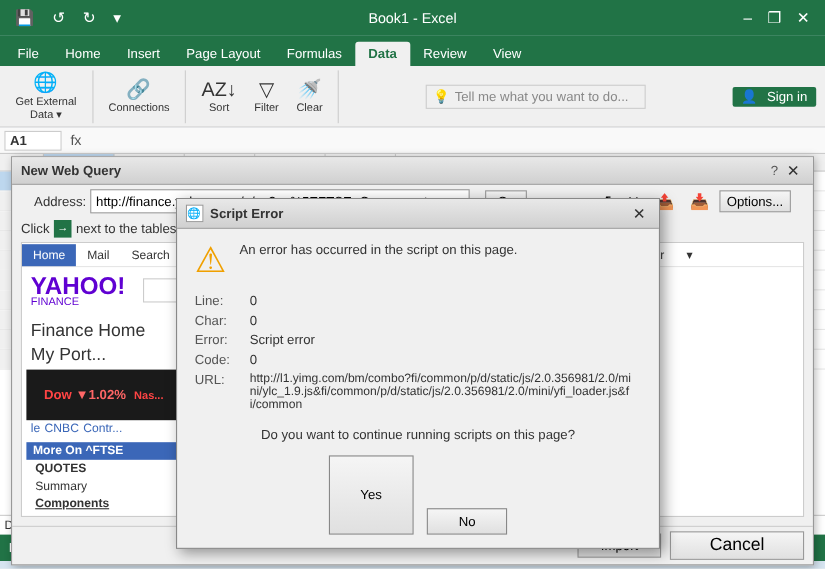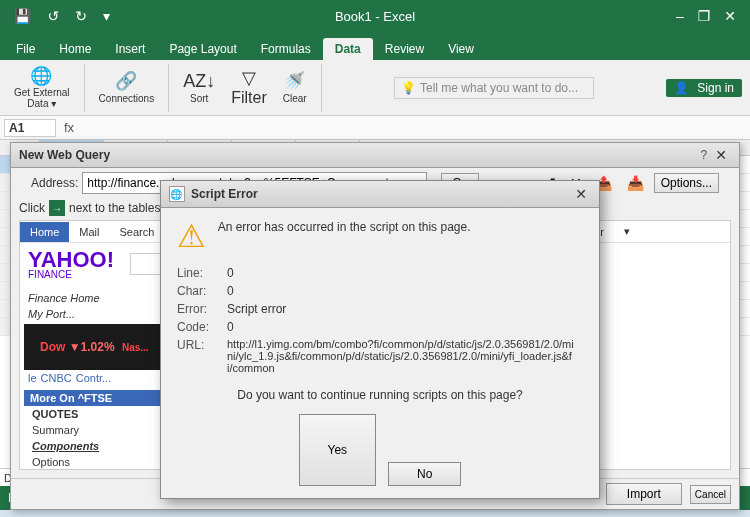--- a/index.html
+++ b/index.html
@@ -290,23 +290,22 @@
     .yahoo-sidebar-dow span { color: #ff4444; }
     .yahoo-ftse-section {
       background: #3b67b8;
       color: white;
       padding: 2px 6px;
       font-size: 11px;
       font-weight: bold;
       margin-top: 4px;
     }
     .yahoo-sidebar-links {
-      font-size: 11px;
+      font-size: 16px;
       padding: 2px 0;
-      font-style: italic;
     }
     .yahoo-sidebar-link {
       padding: 2px 4px;
       cursor: pointer;
       color: #333;
     }
     .yahoo-sidebar-link.bold { font-weight: bold; color: #333; }
     .yahoo-finance-links {
       display: flex;
       padding: 2px 4px;
@@ -343,23 +342,23 @@
     .import-btn {
       background: linear-gradient(to bottom, #f5f5f5, #e0e0e0);
       border: 1px solid #999;
       padding: 3px 20px;
       cursor: pointer;
       font-size: 12px;
     }
     .cancel-btn {
       background: linear-gradient(to bottom, #f5f5f5, #e0e0e0);
       border: 1px solid #999;
-      padding: 3px 4px;
-      cursor: pointer;
-      font-size: 10px;
+      padding: 3px 35px;
+      cursor: pointer;
+      font-size: 16px;
     }
 
     
     .script-error-overlay {
       position: absolute;
       top: 0; left: 0; right: 0; bottom: 0;
       z-index: 100;
       display: flex;
       align-items: flex-start;
       justify-content: flex-start;
@@ -603,21 +602,21 @@
       <span>Connections</span>
     </div>
   </div>
   <div class="ribbon-group">
     <div class="ribbon-btn">
       <span class="ribbon-icon">AZ↓</span>
       <span style="font-size:10px;">Sort</span>
     </div>
     <div class="ribbon-btn">
       <span class="ribbon-icon">▽</span>
-      <span style="font-size:16px;">Filter</span>
+      <span style="font-size:10px;">Filter</span>
     </div>
     <div class="ribbon-btn">
       <span class="ribbon-icon">🚿</span>
       <span>Clear</span>
     </div>
   </div>
   <div class="tell-me-bar">
     <span>💡</span>
     <span>Tell me what you want to do...</span>
   </div>
@@ -753,21 +752,21 @@
             <span style="font-size:10px;margin-left:4px;">Nas...</span>
           </div>
           <div class="yahoo-finance-links">
             <span>le</span>
             <span>CNBC</span>
             <span>Contr...</span>
           </div>
           <div class="yahoo-ftse-section">More On ^FTSE</div>
           <div class="yahoo-sidebar-link bold" style="font-weight:bold;padding-left:8px;">QUOTES</div>
           <div class="yahoo-sidebar-link" style="padding-left:8px;">Summary</div>
-          <div class="yahoo-sidebar-link bold" style="font-weight:bold;padding-left:8px;text-decoration:underline;font-style:italic;">Components</div>
+          <div class="yahoo-sidebar-link bold" style="font-weight:bold;padding-left:8px;text-decoration:underline;">Components</div>
           <div class="yahoo-sidebar-link" style="padding-left:8px;">Options</div>
         </div>
         <div class="yahoo-main">
           <div class="yahoo-ticker-info">, 5:08AM EST - U.S. Mar...</div>
           <div class="yahoo-nav2">
           </div>
           <div style="display:flex;align-items:center;margin-top:80px;">
             <button style="background:white;border:1px solid #ccc;padding:2px 6px;cursor:pointer;">❮</button>
             <div style="font-size:11px;color:#333;padding:0 8px;">▶ Get Components for:</div>
             <button style="background:white;border:1px solid #ccc;padding:2px 6px;cursor:pointer;">❯</button>

